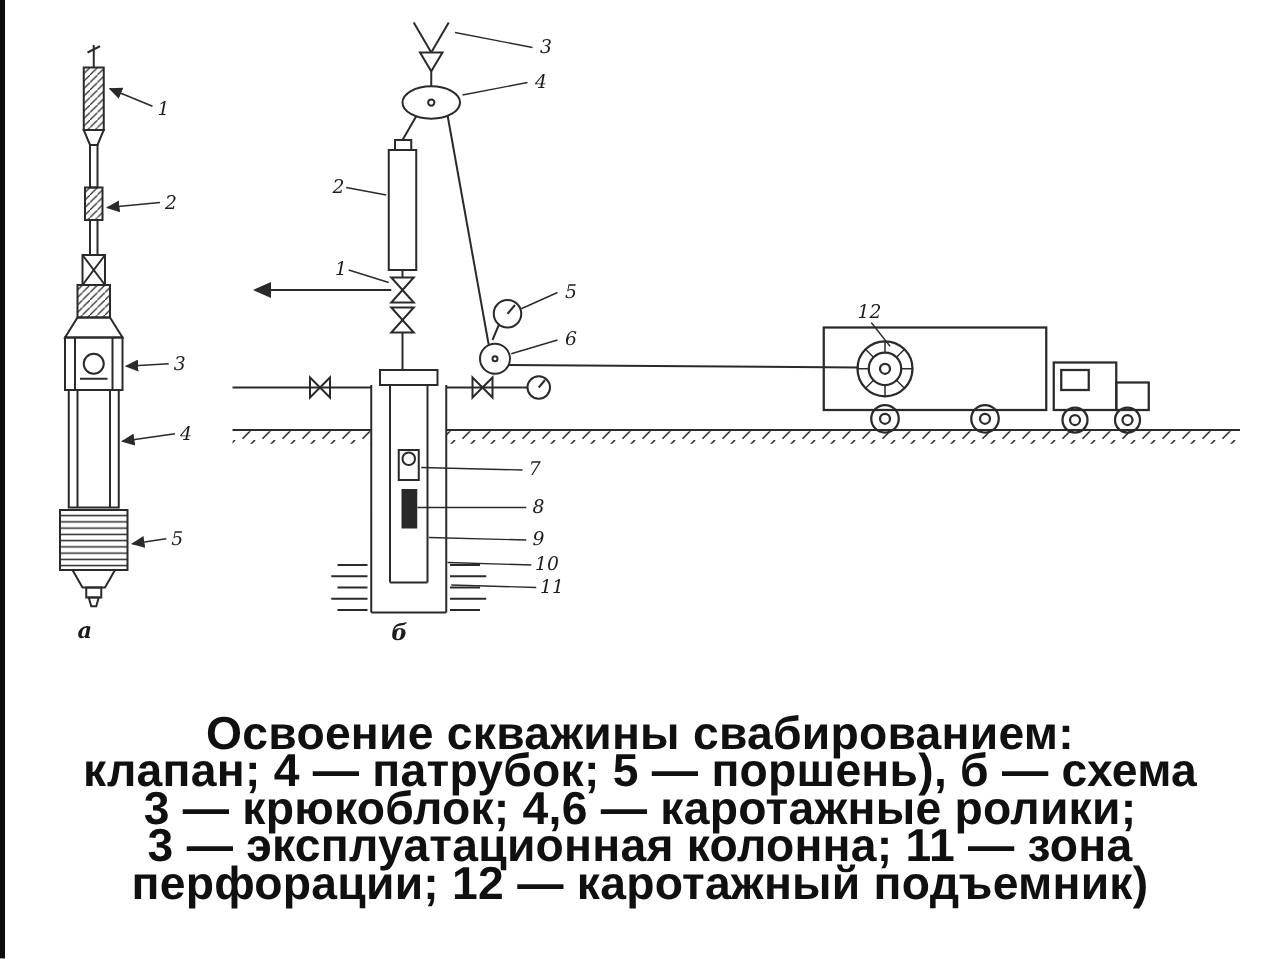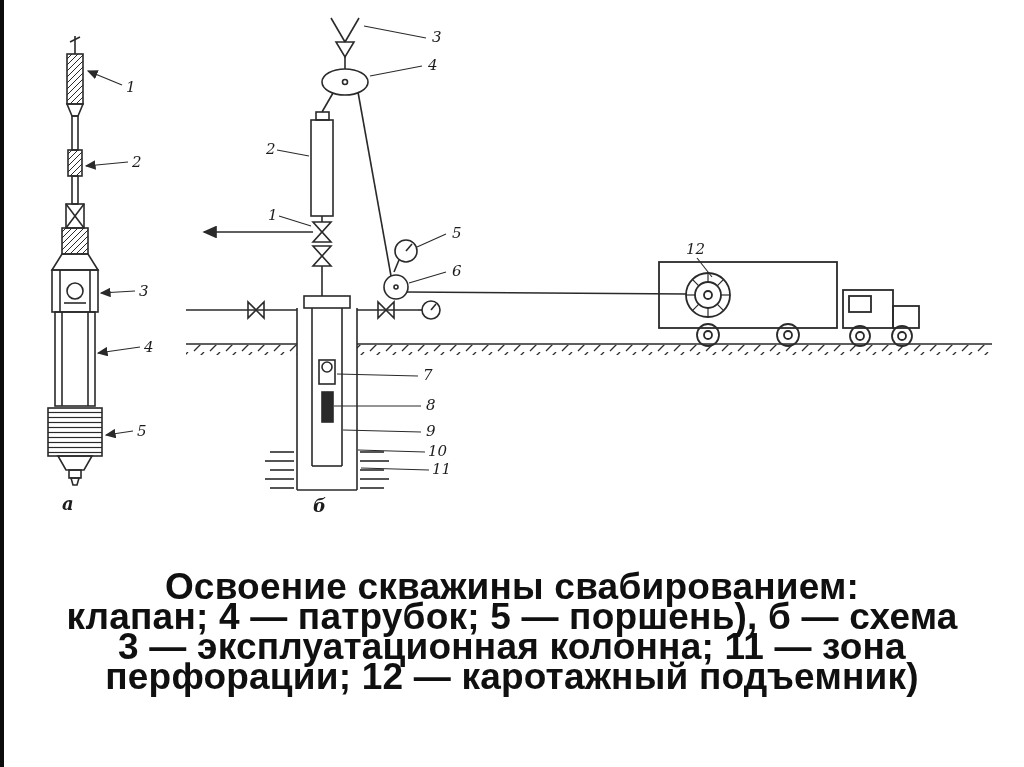--- a/index.html
+++ b/index.html
@@ -224,16 +224,17 @@
         <text class="figlabel" x="432" y="474">11</text>
         <text class="figlabel" x="686" y="254">12</text>
         <text class="sublabel" x="313" y="512">б</text>
       </g>
     </svg>
   </div>
 
   <div id="caption">
     <div class="cap-line">Освоение скважины свабированием:</div>
     <div class="cap-line">клапан; 4 — патрубок; 5 — поршень), б — схема</div>
+    <div class="cap-line">3 — крюкоблок; 4,6 — каротажные ролики;</div>
     <div class="cap-line">3 — эксплуатационная колонна; 11 — зона</div>
     <div class="cap-line">перфорации; 12 — каротажный подъемник)</div>
   </div>
 </div>
 
 </body></html>

